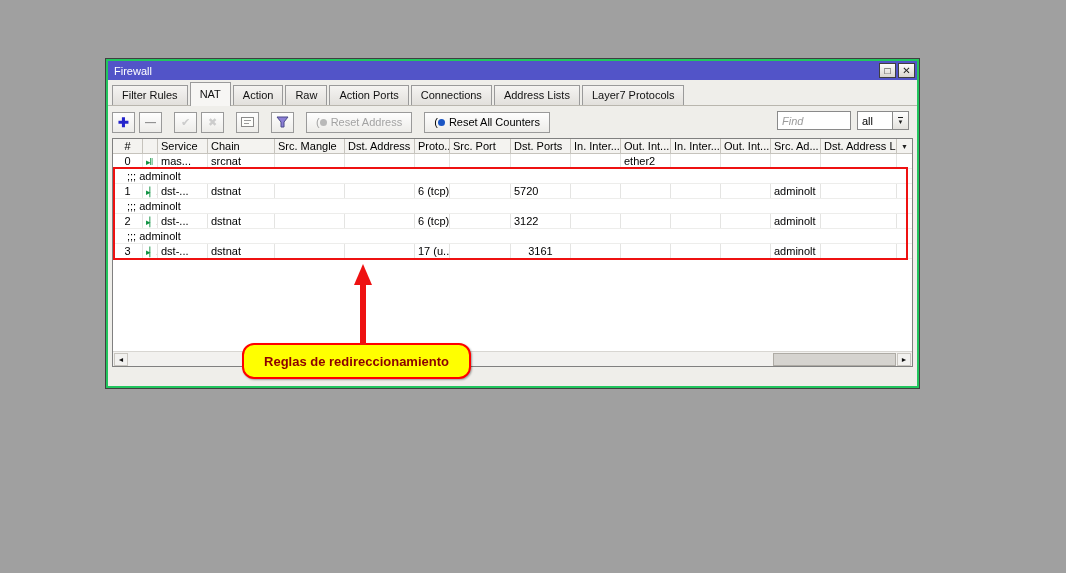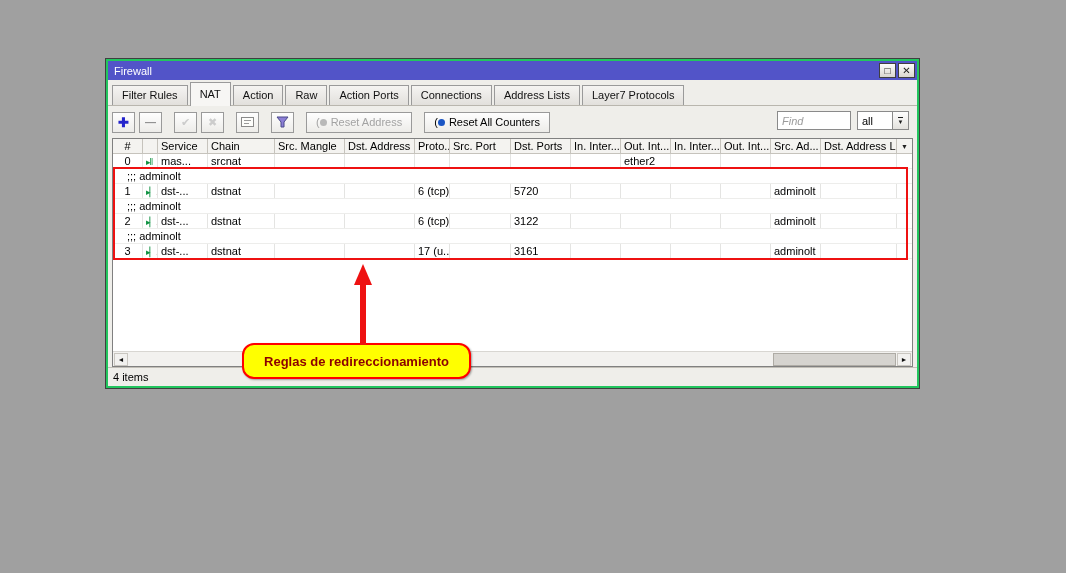--- a/index.html
+++ b/index.html
@@ -229,39 +229,36 @@
           <div class="trow comment">;;; adminolt</div>
           <div class="trow">
             <div class="cell" style="width: 30px; text-align: center;">3</div>
             <div class="cell" style="width: 15px;"><span class="rowicon dst-nat-icon"></span></div>
             <div class="cell" style="width: 50px;">dst-...</div>
             <div class="cell" style="width: 67px;">dstnat</div>
             <div class="cell" style="width: 70px;"></div>
             <div class="cell" style="width: 70px;"></div>
             <div class="cell" style="width: 35px;">17 (u...</div>
             <div class="cell" style="width: 61px;"></div>
-            <div class="cell" style="width: 60px;">3161</div>
+            <div class="cell" style="width: 60px; text-align: center;">3161</div>
             <div class="cell" style="width: 50px;"></div>
             <div class="cell" style="width: 50px;"></div>
             <div class="cell" style="width: 50px;"></div>
             <div class="cell" style="width: 50px;"></div>
             <div class="cell" style="width: 50px;">adminolt</div>
             <div class="cell" style="width: 76px;"></div>
           </div>
         </div>
       <div class="hscroll">
         <span class="sarrow left">◄</span>
         <span class="sthumb"></span>
         <span class="sarrow right">►</span>
       </div>
     </div>
 
-    <div class="statusbar">
-      <span>4 items</span>
-    </div>
   </div>
 </div>
 
 <div class="ann-rect"></div>
 <svg class="ann-arrow" viewBox="0 0 32 84">
   <line x1="16" y1="82" x2="16" y2="16" stroke="#EE1111" stroke-width="6"></line>
   <polygon points="16,1 7,22 25,22" fill="#EE1111"></polygon>
 </svg>
 <div class="callout">
   <span>Reglas de redireccionamiento</span>

